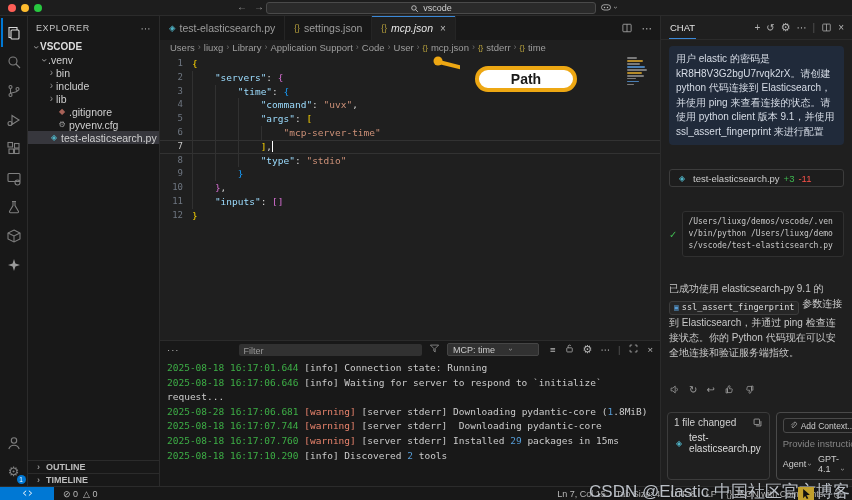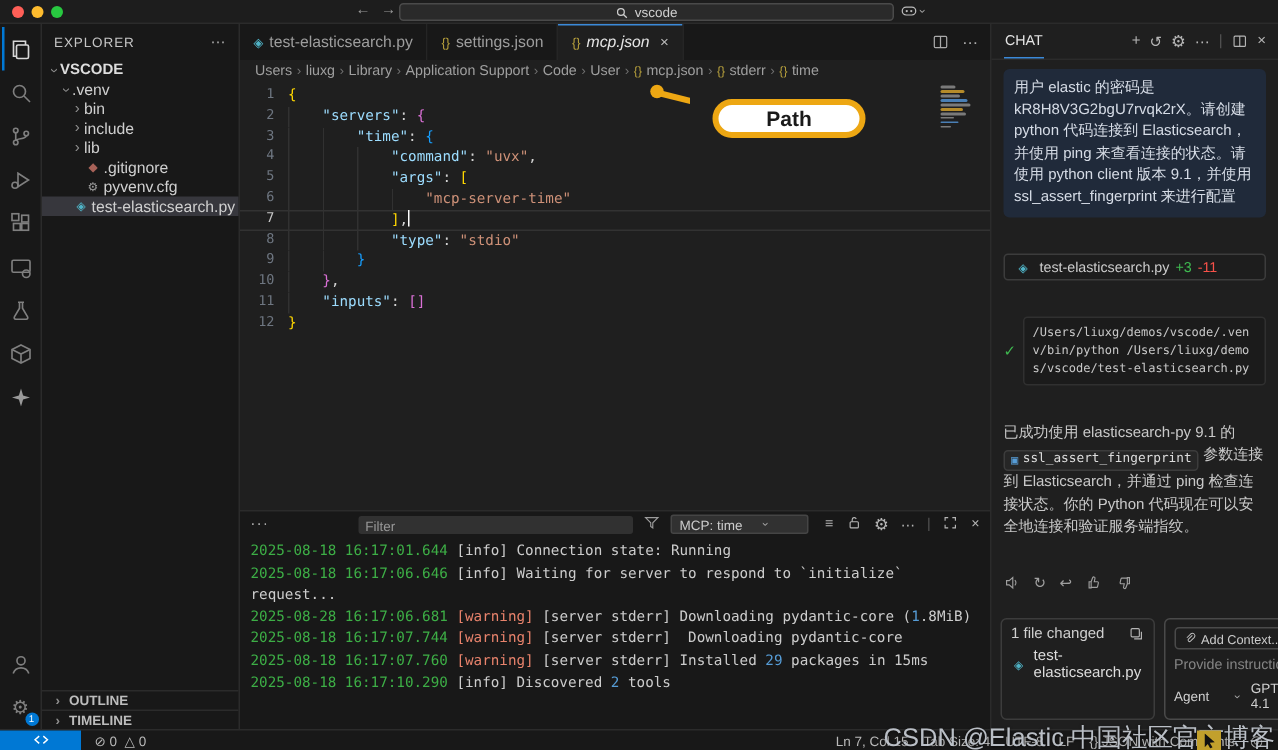--- a/index.html
+++ b/index.html
@@ -111,21 +111,21 @@
   .card-h svg{width:11px;height:11px;stroke:#b5b5b5;fill:none;stroke-width:1.1}
   .card-f{display:flex;align-items:center;gap:4px;padding:0 6px 5px;color:#ddd}
   .inputbox{border:1px solid #4a4a4a;border-radius:4px;background:#1e1e1e;padding:5px 6px;display:flex;flex-direction:column;gap:5px}
   .chiprow{display:flex;align-items:flex-start;gap:4px}
   .chip{display:inline-flex;align-items:center;gap:3px;border:1px solid #4a4a4a;border-radius:3px;height:15px;padding:0 5px;font-size:8.5px;color:#ccc}
   .chip svg{width:9px;height:9px;stroke:#bbb;fill:none;stroke-width:1.2}
   .chip .it{font-style:italic}
   .pluschip{color:#bbb;font-size:11px;padding:0 2px}
   .ph{color:#858585;font-size:9.5px}
   .botrow{display:flex;align-items:center;gap:7px;font-size:9px;color:#cfcfcf}
-  .botrow .grp{display:flex;align-items:flex-end;gap:18px}
+  .botrow .grp{display:flex;align-items:flex-end;gap:2px}
   .bicons{margin-left:auto;display:flex;align-items:center;gap:6px;color:#b5b5b5}
   .bicons svg{width:11px;height:11px;stroke:currentColor;fill:none;stroke-width:1.2}
   .blueico{width:14px;height:14px;background:#0e639c;border-radius:3px;color:#fff;display:flex;align-items:center;justify-content:center;font-size:9px}
   .send{font-size:11px;color:#cfcfcf}
 
   
   .statusbar{position:relative;height:14px;background:#181818;border-top:1px solid #2b2b2b;display:flex;align-items:center;font-size:9px;color:#b9b9b9}
   .remote{height:100%;width:54px;background:#0078d4;color:#fff;display:flex;align-items:center;justify-content:center}
   .remote svg{width:11px;height:11px;stroke:#fff;fill:none;stroke-width:1.4}
   .sb-left{display:flex;align-items:center;gap:8px;padding-left:9px}

